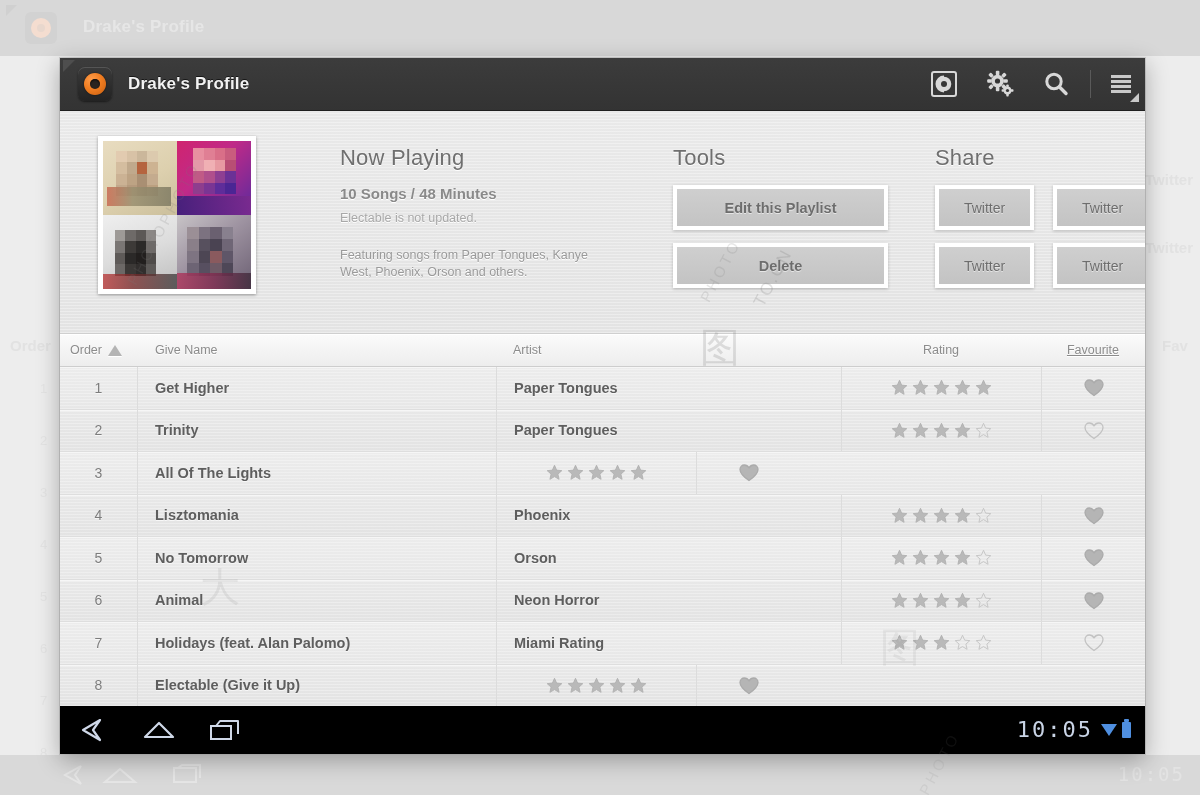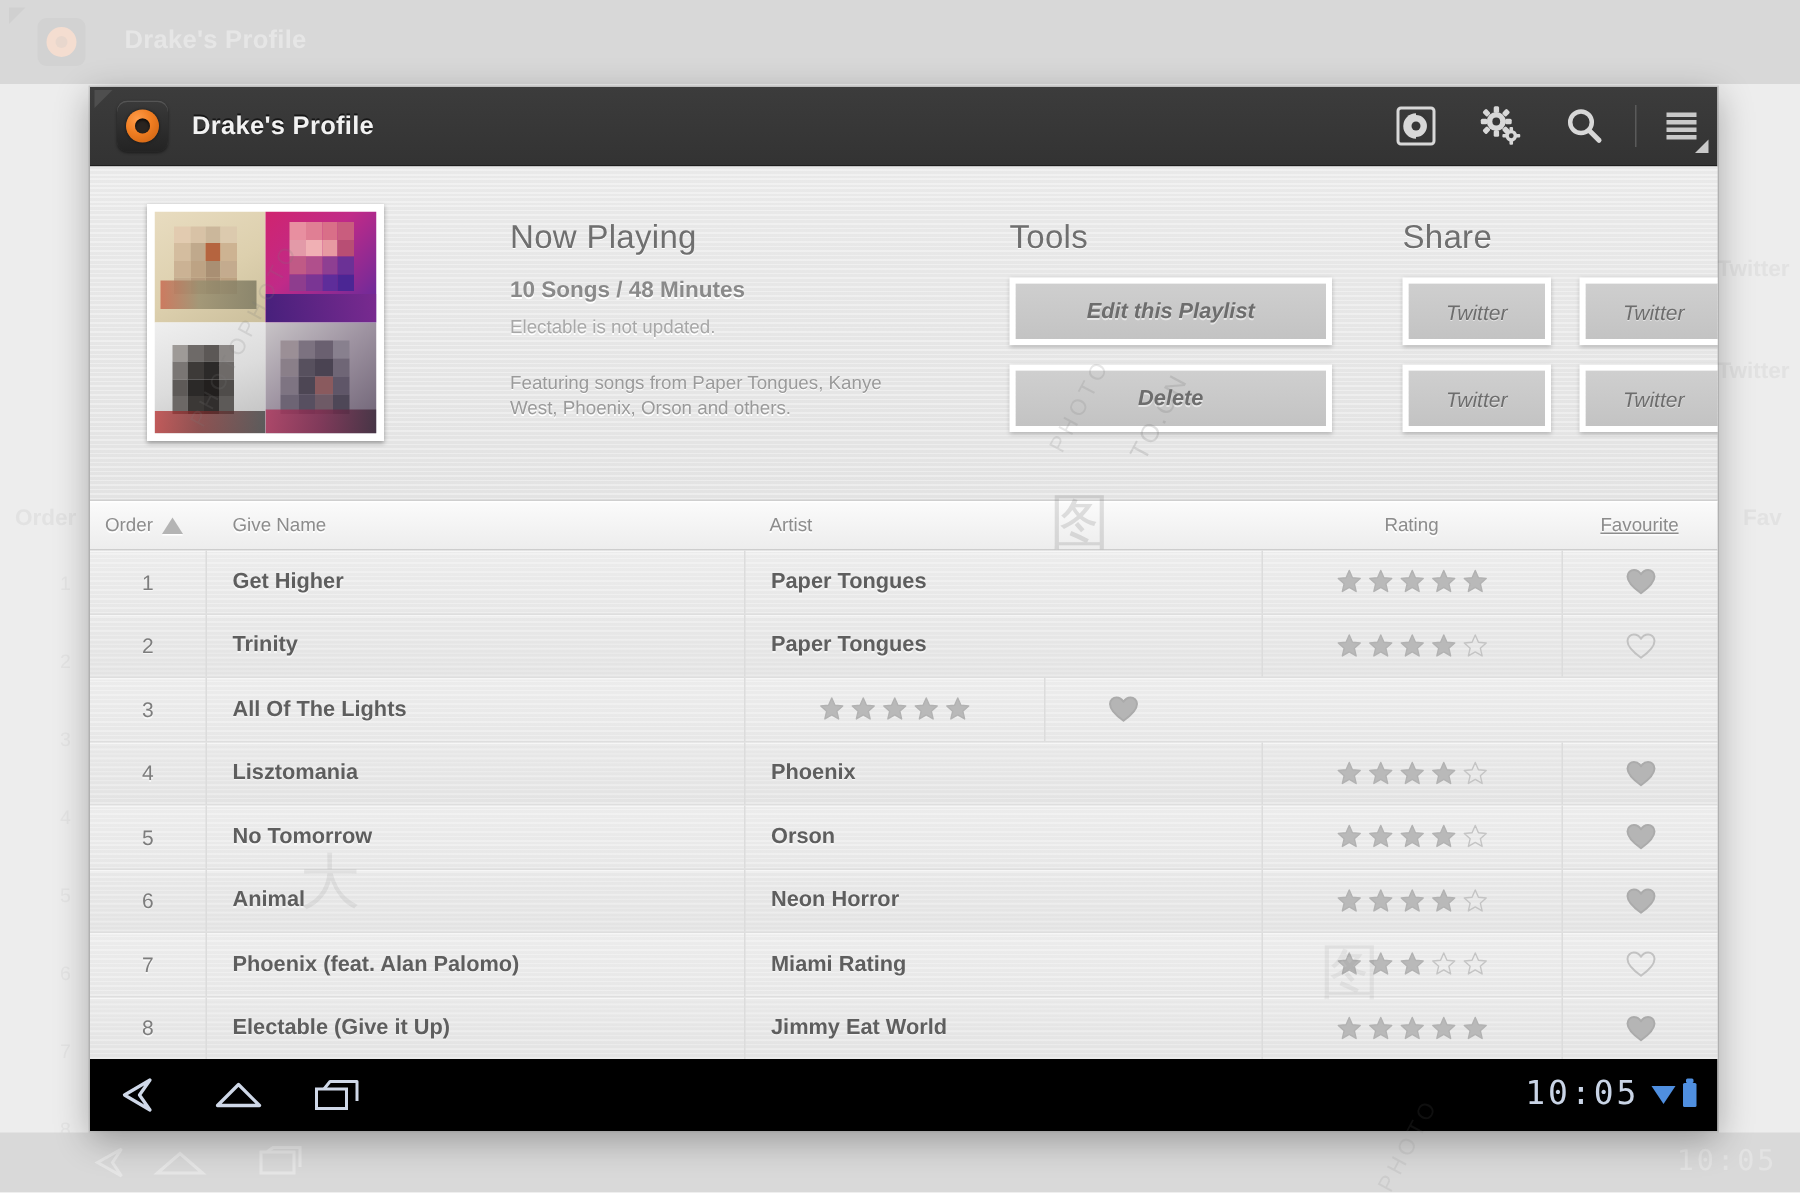--- a/index.html
+++ b/index.html
@@ -231,21 +231,20 @@
   .btn {
     display: flex; align-items: center; justify-content: center;
     background: linear-gradient(#cfcfcf, #c3c3c3);
     border: 4px solid #ffffff;
     box-shadow: 0 1px 3px rgba(0,0,0,.22);
     color: #6d6d6d;
     font-size: 14.5px; font-weight: bold;
     text-shadow: 0 1px 0 rgba(255,255,255,.55);
     cursor: pointer;
     box-sizing: border-box;
-    font-style: italic;
   }
   .btn-wide { width: 215px; height: 45px; margin-bottom: 13px; }
   .share-row { display: flex; gap: 0; }
   .btn-share { width: 99px; height: 45px; margin-bottom: 13px; font-weight: normal; font-size: 14px; }
   .btn-share + .btn-share { margin-left: 19px; }
 
   
   .table-wrap { position: relative; background: #e9e9e9; }
   .thead {
     display: flex;
@@ -769,21 +768,21 @@
           <div class="td c-fav">
             <span>
               <svg class="heart" viewBox="0 0 20 19">
                 <path d="M10 17.5 C 3 12.6, 1 9.2, 1 6.4 C 1 3.6, 3.1 2, 5.3 2 C 7 2, 8.9 3, 10 4.9 C 11.1 3, 13 2, 14.7 2 C 16.9 2, 19 3.6, 19 6.4 C 19 9.2, 17 12.6, 10 17.5 Z" fill="#b5b5b5" stroke="#ababab" stroke-width="1.3" stroke-linejoin="round"></path>
               </svg>
             </span>
           </div>
         </div>
         <div class="trow">
           <div class="td c-order">7</div>
-          <div class="td c-song">Phoenix (feat. Alan Palomo)</div>
+          <div class="td c-song">Holidays (feat. Alan Palomo)</div>
           <div class="td c-artist">Miami Rating</div>
           <div class="td c-rating">
             <div class="stars">
               <svg class="star" viewBox="0 0 20 20">
                 <polygon points="10,1.5 12.5,7.2 18.6,7.8 14,11.9 15.4,18 10,14.8 4.6,18 6,11.9 1.4,7.8 7.5,7.2" fill="#b9b9b9" stroke="#b2b2b2" stroke-width="1.1" stroke-linejoin="round"></polygon>
               </svg>
               <svg class="star" viewBox="0 0 20 20">
                 <polygon points="10,1.5 12.5,7.2 18.6,7.8 14,11.9 15.4,18 10,14.8 4.6,18 6,11.9 1.4,7.8 7.5,7.2" fill="#b9b9b9" stroke="#b2b2b2" stroke-width="1.1" stroke-linejoin="round"></polygon>
               </svg>
               <svg class="star" viewBox="0 0 20 20">
@@ -801,21 +800,20 @@
             <span>
               <svg class="heart" viewBox="0 0 20 19">
                 <path d="M10 17.5 C 3 12.6, 1 9.2, 1 6.4 C 1 3.6, 3.1 2, 5.3 2 C 7 2, 8.9 3, 10 4.9 C 11.1 3, 13 2, 14.7 2 C 16.9 2, 19 3.6, 19 6.4 C 19 9.2, 17 12.6, 10 17.5 Z" fill="none" stroke="#c2c2c2" stroke-width="1.3" stroke-linejoin="round"></path>
               </svg>
             </span>
           </div>
         </div>
         <div class="trow">
           <div class="td c-order">8</div>
           <div class="td c-song">Electable (Give it Up)</div>
-          <div class="td c-artist">Jimmy Eat World</div>
           <div class="td c-rating">
             <div class="stars">
               <svg class="star" viewBox="0 0 20 20">
                 <polygon points="10,1.5 12.5,7.2 18.6,7.8 14,11.9 15.4,18 10,14.8 4.6,18 6,11.9 1.4,7.8 7.5,7.2" fill="#b9b9b9" stroke="#b2b2b2" stroke-width="1.1" stroke-linejoin="round"></polygon>
               </svg>
               <svg class="star" viewBox="0 0 20 20">
                 <polygon points="10,1.5 12.5,7.2 18.6,7.8 14,11.9 15.4,18 10,14.8 4.6,18 6,11.9 1.4,7.8 7.5,7.2" fill="#b9b9b9" stroke="#b2b2b2" stroke-width="1.1" stroke-linejoin="round"></polygon>
               </svg>
               <svg class="star" viewBox="0 0 20 20">
                 <polygon points="10,1.5 12.5,7.2 18.6,7.8 14,11.9 15.4,18 10,14.8 4.6,18 6,11.9 1.4,7.8 7.5,7.2" fill="#b9b9b9" stroke="#b2b2b2" stroke-width="1.1" stroke-linejoin="round"></polygon>

